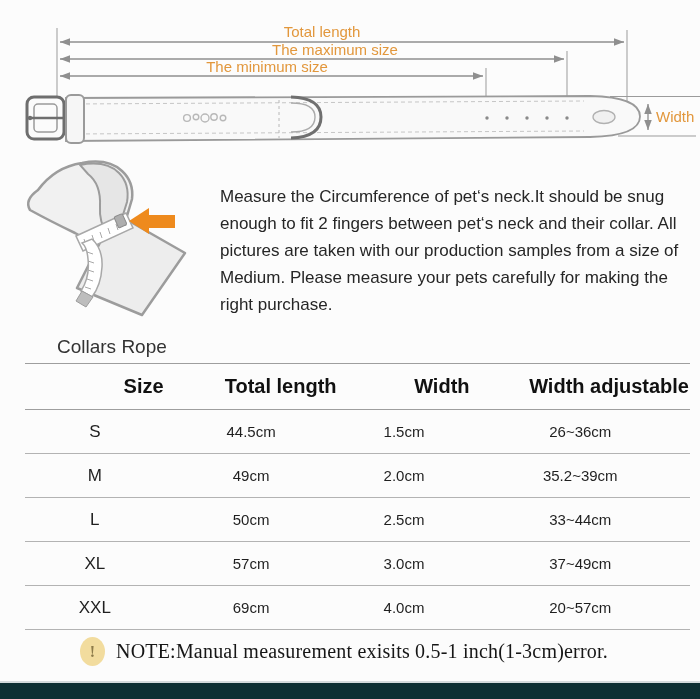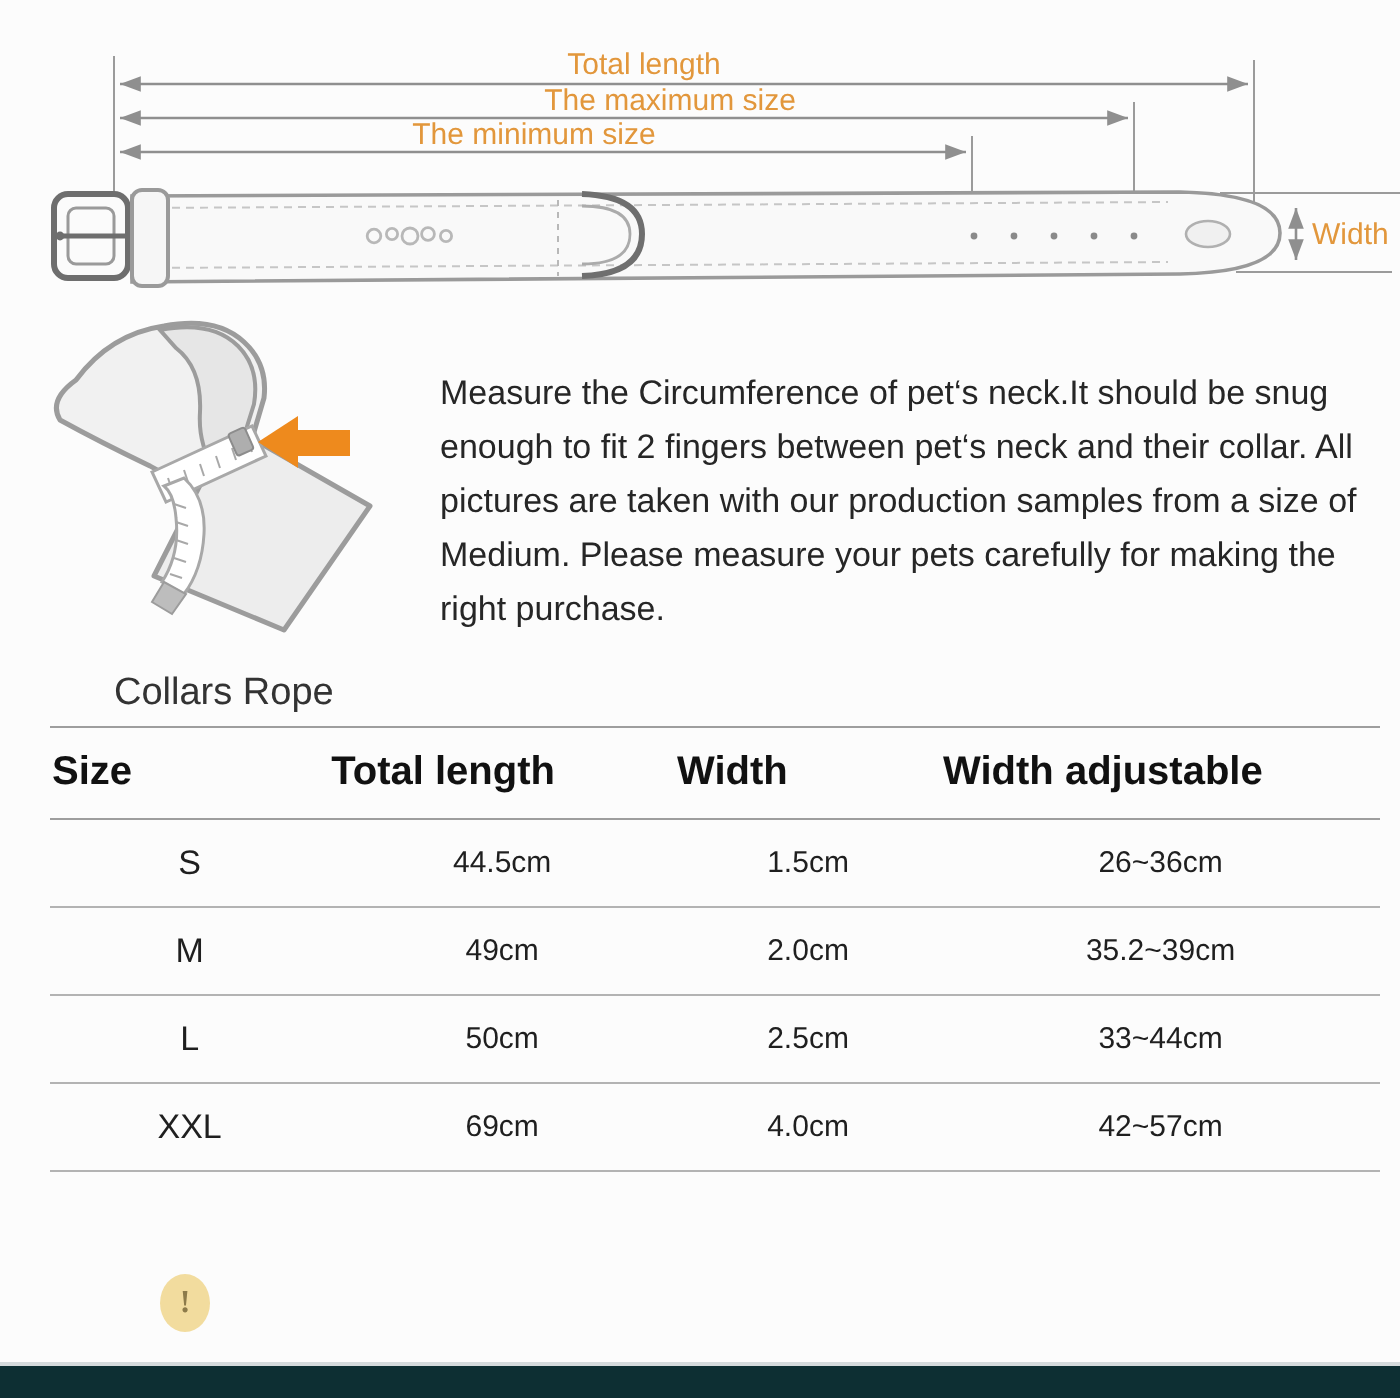--- a/index.html
+++ b/index.html
@@ -17,21 +17,21 @@
   .table-caption{
     position:absolute;left:57px;top:336px;font-size:19px;color:#333;
   }
   table.size-table{
     position:absolute;left:25px;top:363px;width:665px;
     border-collapse:collapse;table-layout:fixed;
     border-top:1px solid #9e9e9e;
   }
   table.size-table th{
     height:43px;font-size:20px;font-weight:bold;color:#111;
-    border-bottom:1px solid #9e9e9e;text-align:left;
+    border-bottom:1px solid #9e9e9e;text-align:right;
   }
   table.size-table td{
     height:41px;font-size:15px;color:#1f1f1f;text-align:center;
     border-bottom:1px solid #b3b3b3;
   }
   table.size-table td.col-size{font-size:17px;}
   .note{
     position:absolute;left:80px;top:637px;display:flex;align-items:center;gap:11px;
   }
   .note-icon{
@@ -190,27 +190,34 @@
         <td>2.0cm</td>
         <td>35.2~39cm</td>
       </tr>
       <tr>
         <td class="col-size">L</td>
         <td>50cm</td>
         <td>2.5cm</td>
         <td>33~44cm</td>
       </tr>
       <tr>
+        <td class="col-size">XL</td>
+        <td>57cm</td>
+        <td>3.0cm</td>
+        <td>37~49cm</td>
+      </tr>
+      <tr>
         <td class="col-size">XXL</td>
         <td>69cm</td>
         <td>4.0cm</td>
-        <td>42~57cm</td>
+        <td>20~57cm</td>
       </tr>
     </tbody>
   </table>
 
   <div class="note">
     <span class="note-icon">!</span>
+    <span class="note-text">NOTE:Manual measurement exisits 0.5-1 inch(1-3cm)error.</span>
   </div>
 
   <div class="footer-line"></div>
   <div class="footer-bar"></div>
 </div>
 
 </body></html>

